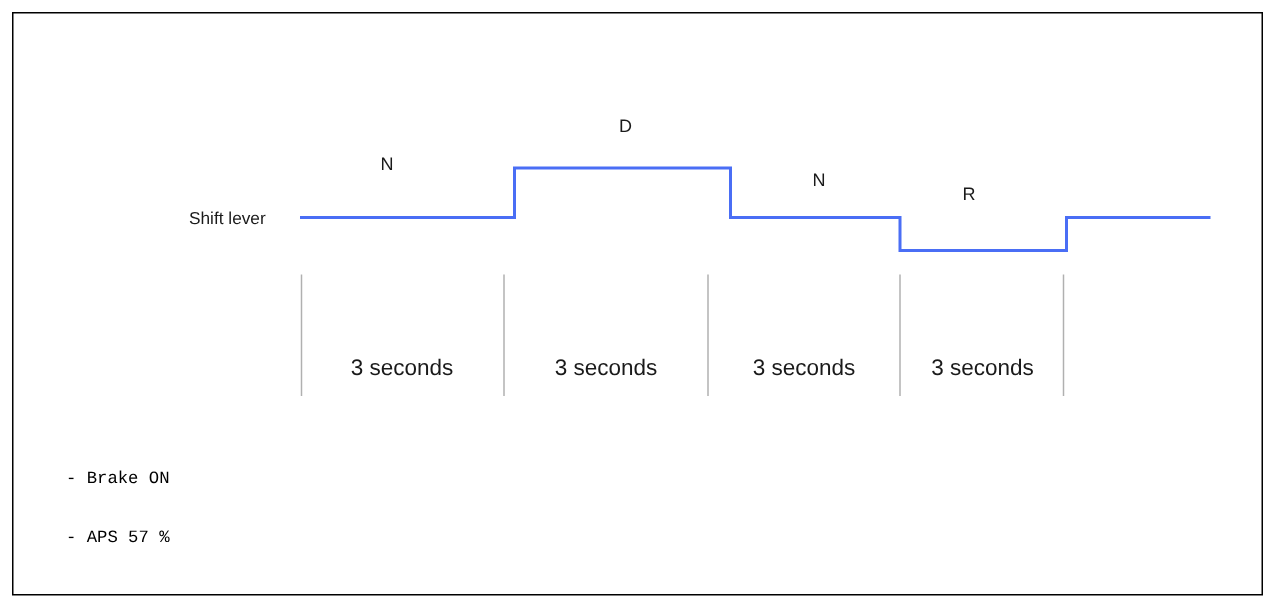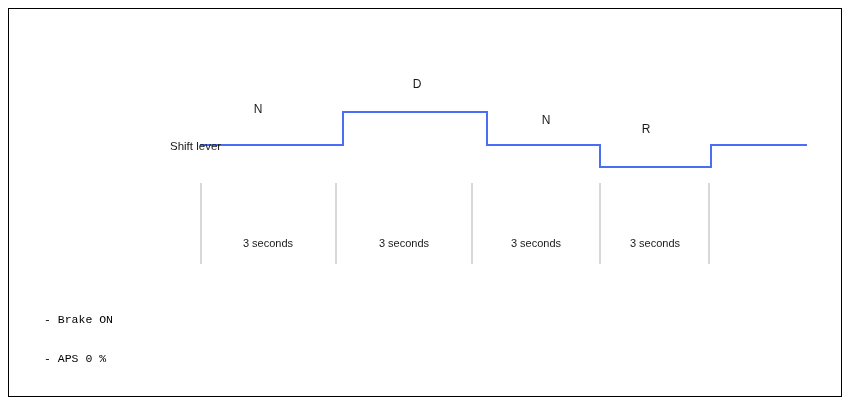--- a/index.html
+++ b/index.html
@@ -42,29 +42,28 @@
   
   .lbl {
     position: absolute;
     white-space: nowrap;
     color: #1a1a1a;
     line-height: 1;
   }
   .axis-label {
     font-size: 11.5px;
     text-align: right;
-    margin-left: 44px;
   }
   .gear-label {
     font-size: 12px;
     text-align: center;
     transform: translateX(-50%);
   }
   .duration-label {
-    font-size: 11px;
+    font-size: 15px;
     transform: translateX(-50%);
     color: #1a1a1a;
   }
   .note-label {
     font-size: 11.5px;
   }
   .notes-block {
     position: absolute;
     left: 44px;
     top: 313px;
@@ -100,16 +99,16 @@
   <div class="lbl gear-label" id="gear-n2" style="left:546px; top:114px;">N</div>
   <div class="lbl gear-label" id="gear-r" style="left:646px; top:123px;">R</div>
 
   <div class="lbl duration-label" style="left:268px; top:238px;">3 seconds</div>
   <div class="lbl duration-label" style="left:404px; top:238px;">3 seconds</div>
   <div class="lbl duration-label" style="left:536px; top:238px;">3 seconds</div>
   <div class="lbl duration-label" style="left:655px; top:238px;">3 seconds</div>
 
   <div class="notes-block">
     <span class="note-label">- Brake ON</span>
-    <span class="note-label">- APS 0 %</span>
+    <span class="note-label">- APS 57 %</span>
   </div>
 
 </div>
 
 </body></html>

